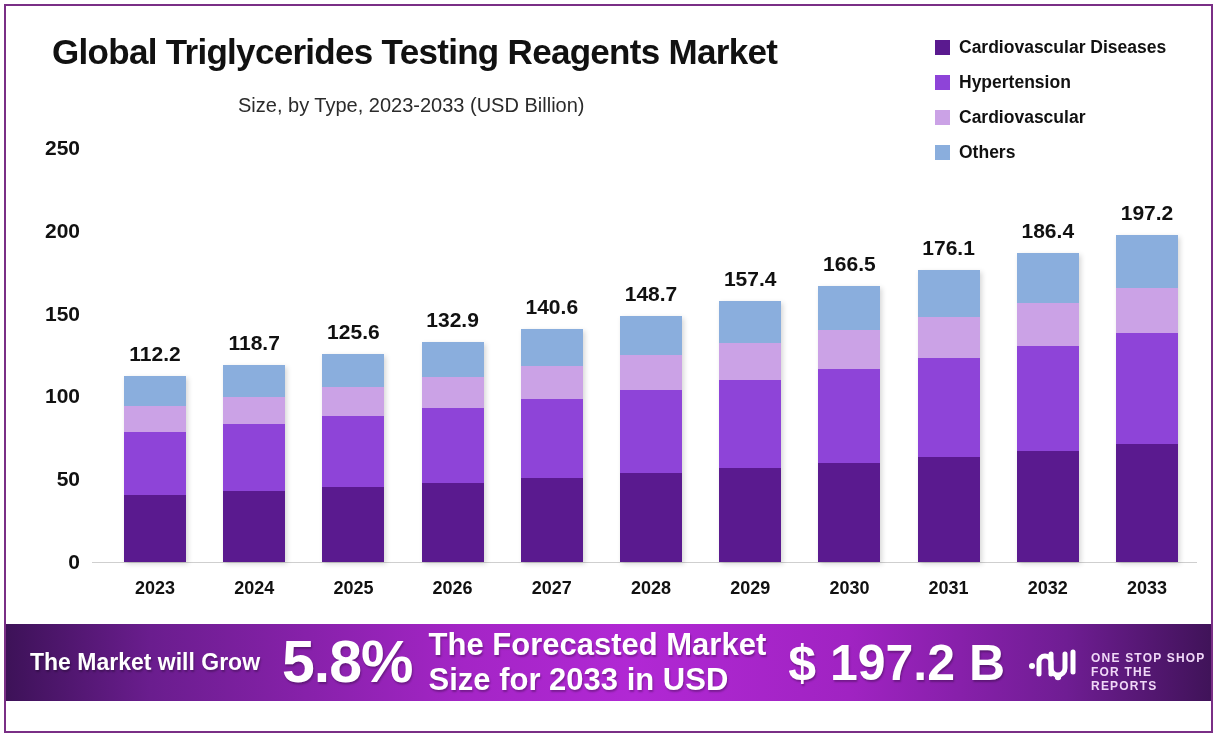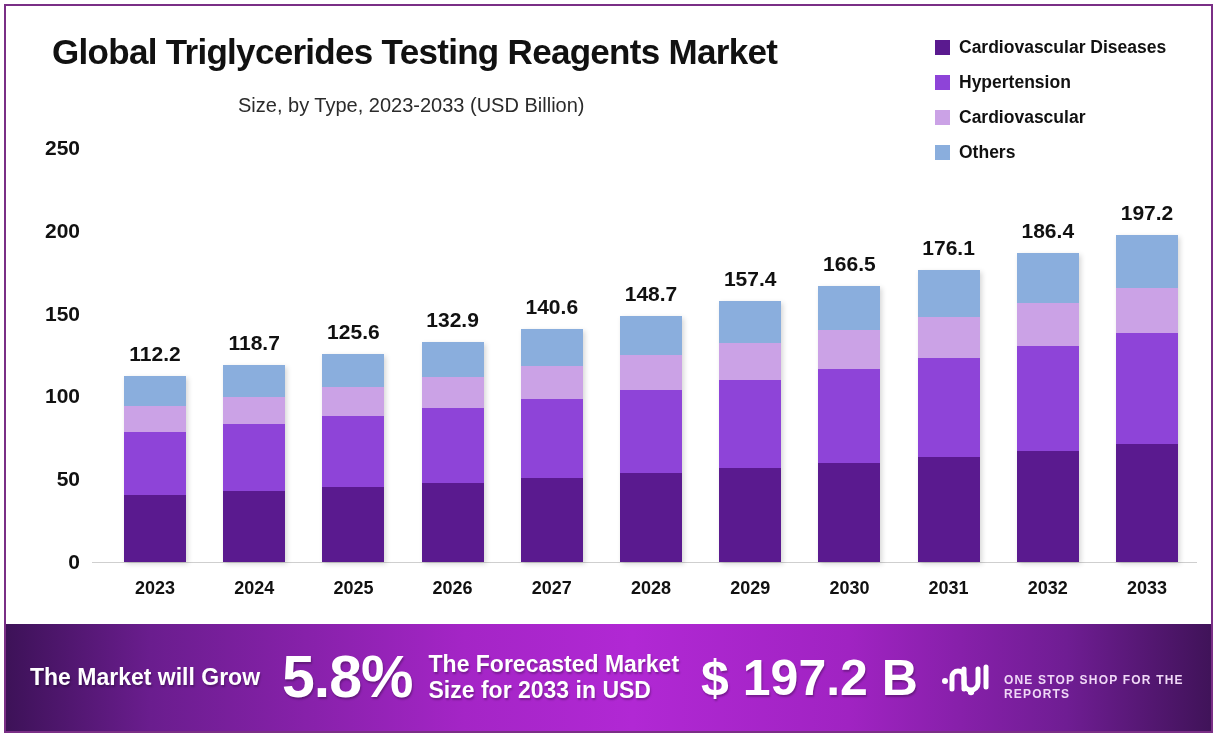--- a/index.html
+++ b/index.html
@@ -145,21 +145,21 @@
     font-weight: bold;
     color: #111111;
   }
 
   
   #banner {
     position: absolute;
     left: 6px;
     top: 624px;
     width: 1205px;
-    height: 107px;
+    height: 77px;
     background: linear-gradient(90deg,
         #3d1258 0%,
         #6a1d8e 12%,
         #a425c6 38%,
         #b128d4 52%,
         #a023c2 70%,
         #6f1d93 88%,
         #401359 100%);
     display: flex;
     align-items: center;
@@ -178,21 +178,21 @@
     white-space: nowrap;
   }
   #cagr-value {
     margin-left: 22px;
     font-size: 59px;
     letter-spacing: -1px;
     white-space: nowrap;
   }
   #forecast-caption {
     margin-left: 16px;
-    font-size: 23px;
+    font-size: 31px;
     white-space: nowrap;
   }
   #forecast-value {
     margin-left: 22px;
     font-size: 50px;
     letter-spacing: 0px;
     white-space: nowrap;
   }
   #logo {
     margin-left: 22px;

